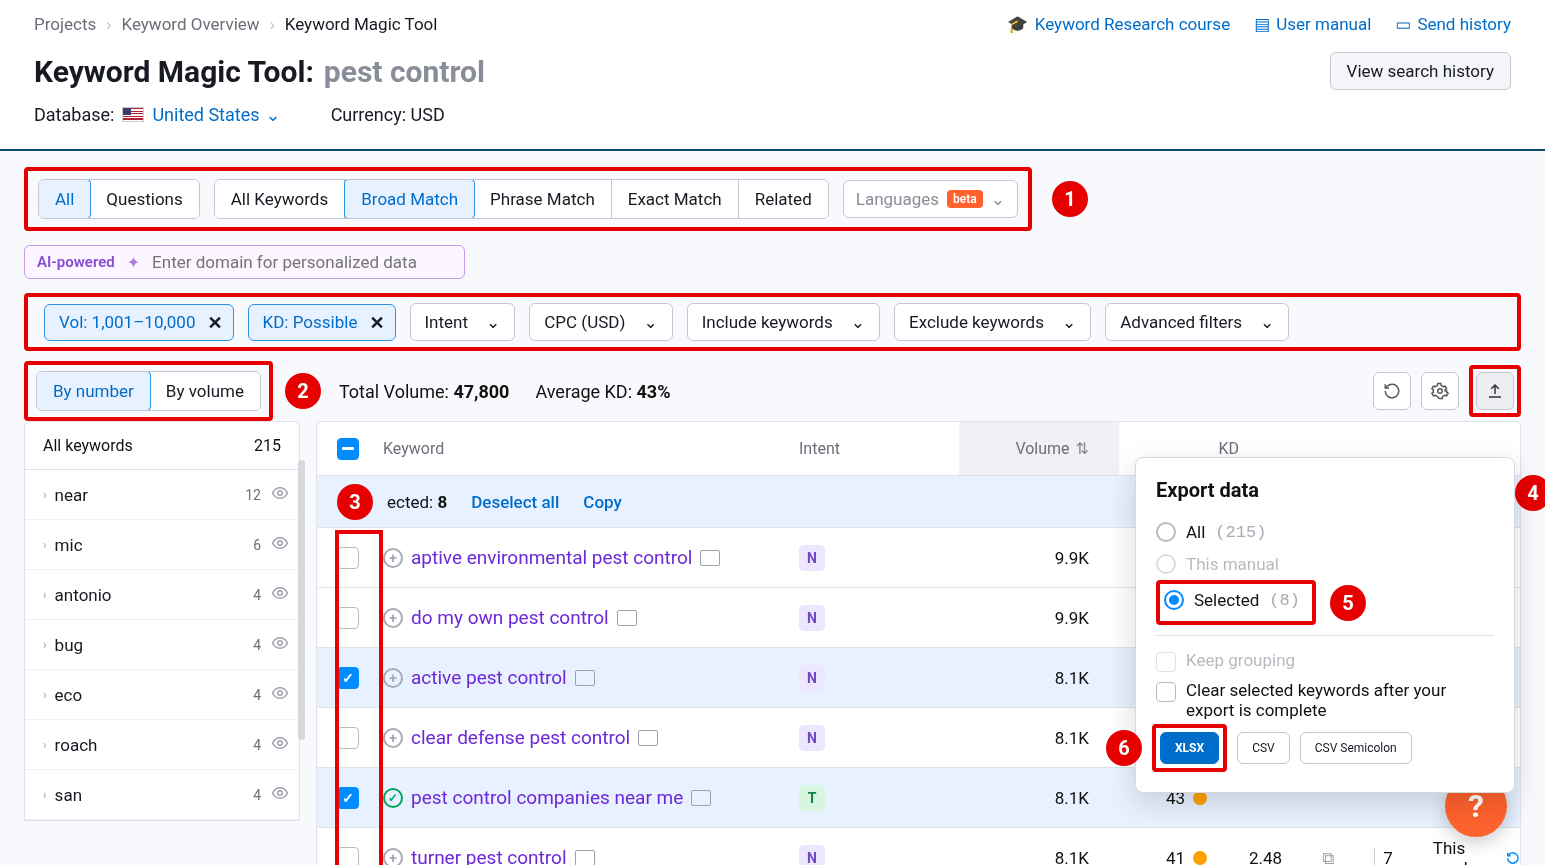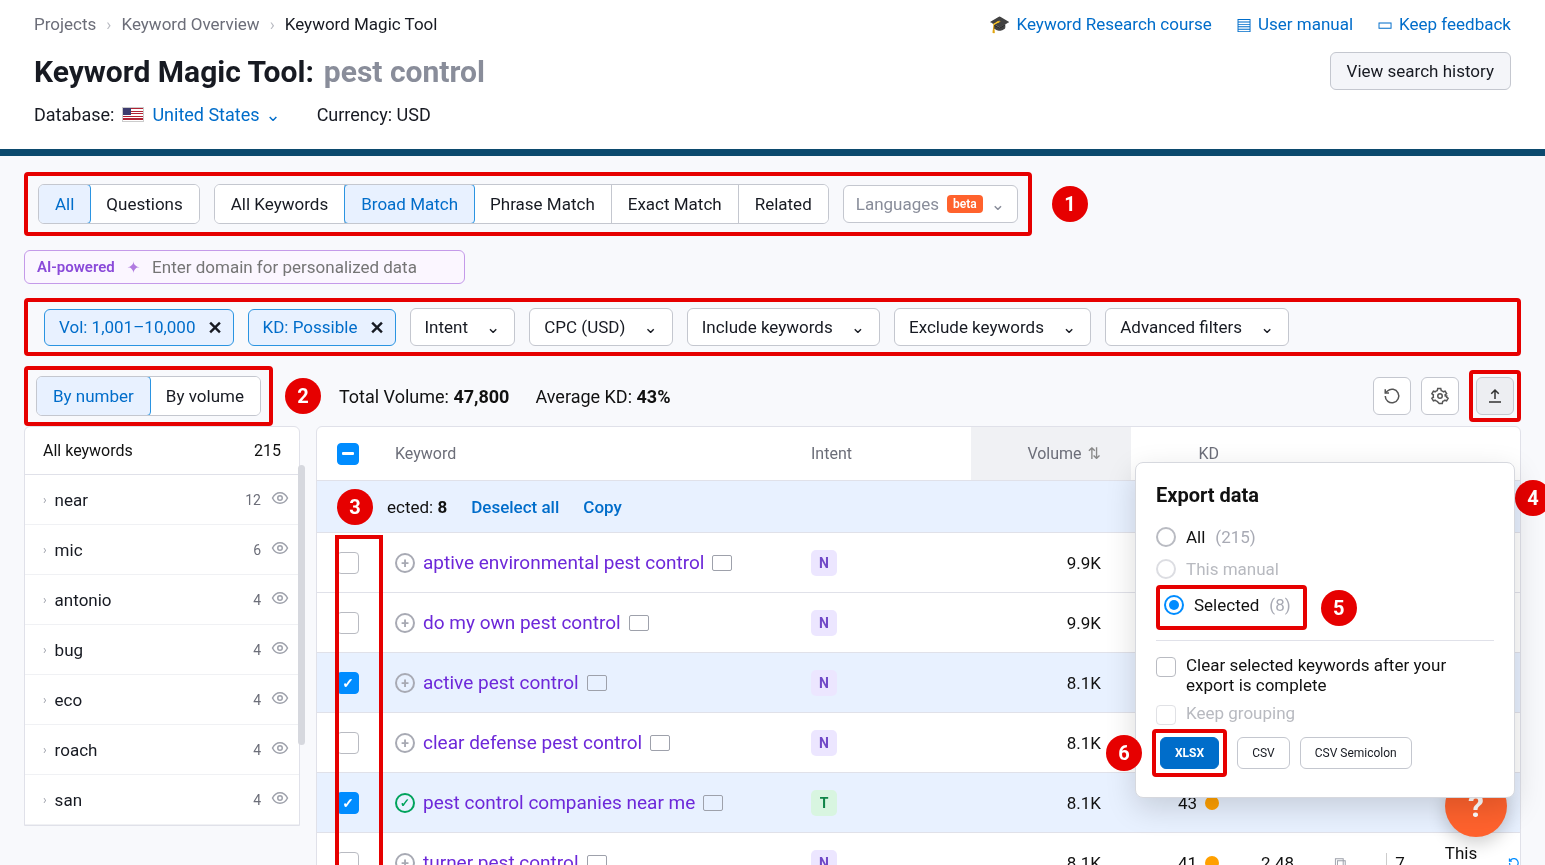--- a/index.html
+++ b/index.html
@@ -13,21 +13,21 @@
 .breadcrumb .sep { color: #b9bbc2; }
 .toplinks { display: flex; gap: 24px; font-size: 17px; }
 .toplinks a { color: #006dca; display: flex; align-items: center; gap: 6px; }
 
 .header-row { display: flex; align-items: center; justify-content: space-between; padding: 18px 34px 0 34px; }
 .page-title { font-size: 30px; font-weight: 700; color: #171a22; display: flex; align-items: baseline; gap: 10px; }
 .page-title .query { color: #898d9a; font-weight: 700; }
 .btn-outline { background: #fff; border: 1px solid #c4c7cf; border-radius: 6px; padding: 8px 16px; font-size: 17px; color: #171a22; cursor: pointer; }
 .btn-outline.gray { background: #f4f5f9; }
 
-.meta-row { display: flex; align-items: center; gap: 36px; padding: 14px 34px 24px 34px; font-size: 18px; color: #171a22; border-bottom: 7px solid #0c4a6e; }
+.meta-row { display: flex; align-items: center; gap: 50px; padding: 14px 34px 24px 34px; font-size: 18px; color: #171a22; border-bottom: 2px solid #0c4a6e; }
 .meta-row .db { display: flex; align-items: center; gap: 8px; }
 .meta-row .db .country { color: #006dca; display: flex; align-items: center; gap: 6px; }
 .flag { width: 22px; height: 15px; background: linear-gradient(to bottom, #b22234 0 10%, #fff 10% 20%, #b22234 20% 30%, #fff 30% 40%, #b22234 40% 50%, #fff 50% 60%, #b22234 60% 70%, #fff 70% 80%, #b22234 80% 90%, #fff 90% 100%); position: relative; border: 0.5px solid #ccc; }
 .flag::before { content:""; position:absolute; left:0; top:0; width:40%; height:54%; background:#3c3b6e; }
 
 .filters-area { padding: 16px 24px 0 24px; background: #f8f9fc; }
 
 .red-box { border: 4px solid #e60000; border-radius: 4px; }
 .num-badge { width: 36px; height: 36px; background: #e60000; color: #fff; border-radius: 50%; display: flex; align-items: center; justify-content: center; font-size: 20px; font-weight: 700; flex: none; }
 
@@ -66,24 +66,24 @@
 .side-item .chev { color: #9ea1ab; margin-right: 8px; font-size:12px;}
 .side-item .name { flex: 1; color: #171a22; font-size: 17px; }
 .side-item .count { color: #6c6e79; margin-right: 10px; }
 .eye { color: #9ea1ab; }
 .scrollbar-fake { position:absolute; right:-6px; top:38px; width:7px; height:280px; background:#d6d8de; border-radius:4px;}
 
 .content { flex: 1; padding: 0 24px 0 16px; position: relative; }
 .table { background: #fff; border: 1px solid #e0e1e9; border-radius: 6px 6px 0 0; position: relative; }
 .thead { display: flex; align-items: center; height: 54px; border-bottom: 1px solid #e0e1e9; font-size: 16px; color: #6c6e79; }
 .col-chk { width: 62px; display:flex; justify-content:center;}
-.col-kw { width: 420px; padding-left: 4px; margin-left: 12px; }
+.col-kw { width: 420px; padding-left: 4px; }
 .col-intent { width: 160px; }
 .col-vol { width: 160px; text-align: right; padding-right: 30px; background:#f0f1f4; height:100%; display:flex; align-items:center; justify-content:flex-end; gap:6px;}
-.col-kd { width: 100px; text-align: right; padding-right: 12px; }
+.col-kd { width: 100px; text-align: right; padding-right: 12px; margin-left: 32px; }
 .col-rest { flex: 1; }
 
 .selrow { display: flex; align-items: center; height: 52px; background: #e8f1ff; border-bottom: 1px solid #e0e1e9; padding-left: 70px; font-size: 17px; gap: 24px; }
 .selrow .lbl b { font-weight: 700; }
 .selrow a { color: #006dca; font-weight: 500; }
 
 .trow { display: flex; align-items: center; height: 60px; border-bottom: 1px solid #e0e1e9; }
 .trow.selected { background: #e8f1ff; }
 .chk { width: 22px; height: 22px; border: 1.5px solid #b9bbc2; border-radius: 4px; background: #fff; cursor: pointer; display:flex; align-items:center; justify-content:center;}
 .chk.checked { background: #008cff; border-color: #008cff; color:#fff; font-size:14px; font-weight:700;}
@@ -102,21 +102,21 @@
 .last-row-extra { display:flex; align-items:center; gap:40px; padding-left:30px; font-size:17px;}
 
 .chk-column-overlay { position:absolute; left:18px; top:108px; width:48px; border:4px solid #e60000; pointer-events:none;}
 
 .popover { position: absolute; right: 30px; top: 36px; width: 380px; background: #fff; border: 1px solid #d6d8de; border-radius: 8px; box-shadow: 0 10px 30px rgba(0,0,0,0.15); padding: 20px; z-index: 50; }
 .popover h3 { font-size: 20px; font-weight: 700; margin-bottom: 14px; }
 .radio-row { display: flex; align-items: center; gap: 10px; padding: 6px 0; font-size: 17px; }
 .radio { width: 20px; height: 20px; border: 2px solid #b9bbc2; border-radius: 50%; display: flex; align-items: center; justify-content: center; flex: none;}
 .radio.checked { border-color: #008cff; }
 .radio.checked::after { content:""; width:10px; height:10px; background:#008cff; border-radius:50%; }
-.radio-row .muted { color: #a8aab4; }
+.radio-row .muted { color: #a8aab4; font-family: Liberation Mono, monospace; }
 .radio-row.disabled { color: #b8bac0; }
 .popover hr { border: none; border-top: 1px solid #e0e1e9; margin: 10px 0; }
 .cbrow { display:flex; gap:10px; padding:4px 0; font-size:17px; align-items:flex-start;}
 .cb { width:20px; height:20px; border:1.5px solid #b9bbc2; border-radius:4px; flex:none; margin-top:2px;}
 .cbrow.disabled { color:#b8bac0;}
 .exp-btn { border:1px solid #c4c7cf; border-radius:6px; padding:8px 14px; font-size:12px; background:#fff; color:#171a22; cursor:pointer;}
 .exp-btn.primary { background:#006dca; color:#fff; border-color:#006dca; font-weight:700;}
 
 .help-fab { position:fixed; right:38px; bottom:28px; width:62px; height:62px; border-radius:50%; background:#ff622d; color:#fff; display:flex; align-items:center; justify-content:center; font-size:32px; font-weight:700; box-shadow:0 6px 18px rgba(0,0,0,0.2); cursor:pointer;}
 
@@ -138,21 +138,21 @@
     <a>
         <span>🎓</span>
         <span>Keyword Research course</span>
       </a>
     <a>
         <span>▤</span>
         <span>User manual</span>
       </a>
     <a>
         <span>▭</span>
-        <span>Keep feedback</span>
+        <span>Send history</span>
       </a>
   </div>
 </div>
 
 <div class="header-row">
   <div class="page-title">
     <span>Keyword Magic Tool:</span>
     <span class="query">pest control</span>
   </div>
   <button class="btn-outline gray">View search history</button>
@@ -501,27 +501,27 @@
         <div class="red-box" style="padding:4px 12px 9px 4px; display:flex; align-items:center;">
           <div class="radio-row" style="padding:2px 0;">
             <div class="radio checked"></div>
             <span>Selected</span>
               <span class="muted">(8)</span>
           </div>
         </div>
         <div class="num-badge">5</div>
       </div>
       <hr>
+      <div class="cbrow disabled">
+        <div class="cb" style="border-color:#e0e1e5;"></div>
+        <span>Keep grouping</span>
+      </div>
       <div class="cbrow">
         <div class="cb"></div>
         <span>Clear selected keywords after your export is complete</span>
-      </div>
-      <div class="cbrow disabled">
-        <div class="cb" style="border-color:#e0e1e5;"></div>
-        <span>Keep grouping</span>
       </div>
       <div style="display:flex; align-items:center; gap:10px;">
         <div class="num-badge" style="margin-left:-50px;">6</div>
         <div class="red-box" style="padding:4px;">
           <button class="exp-btn primary">XLSX</button>
         </div>
         <button class="exp-btn">CSV</button>
         <button class="exp-btn">CSV Semicolon</button>
       </div>
     </div>

